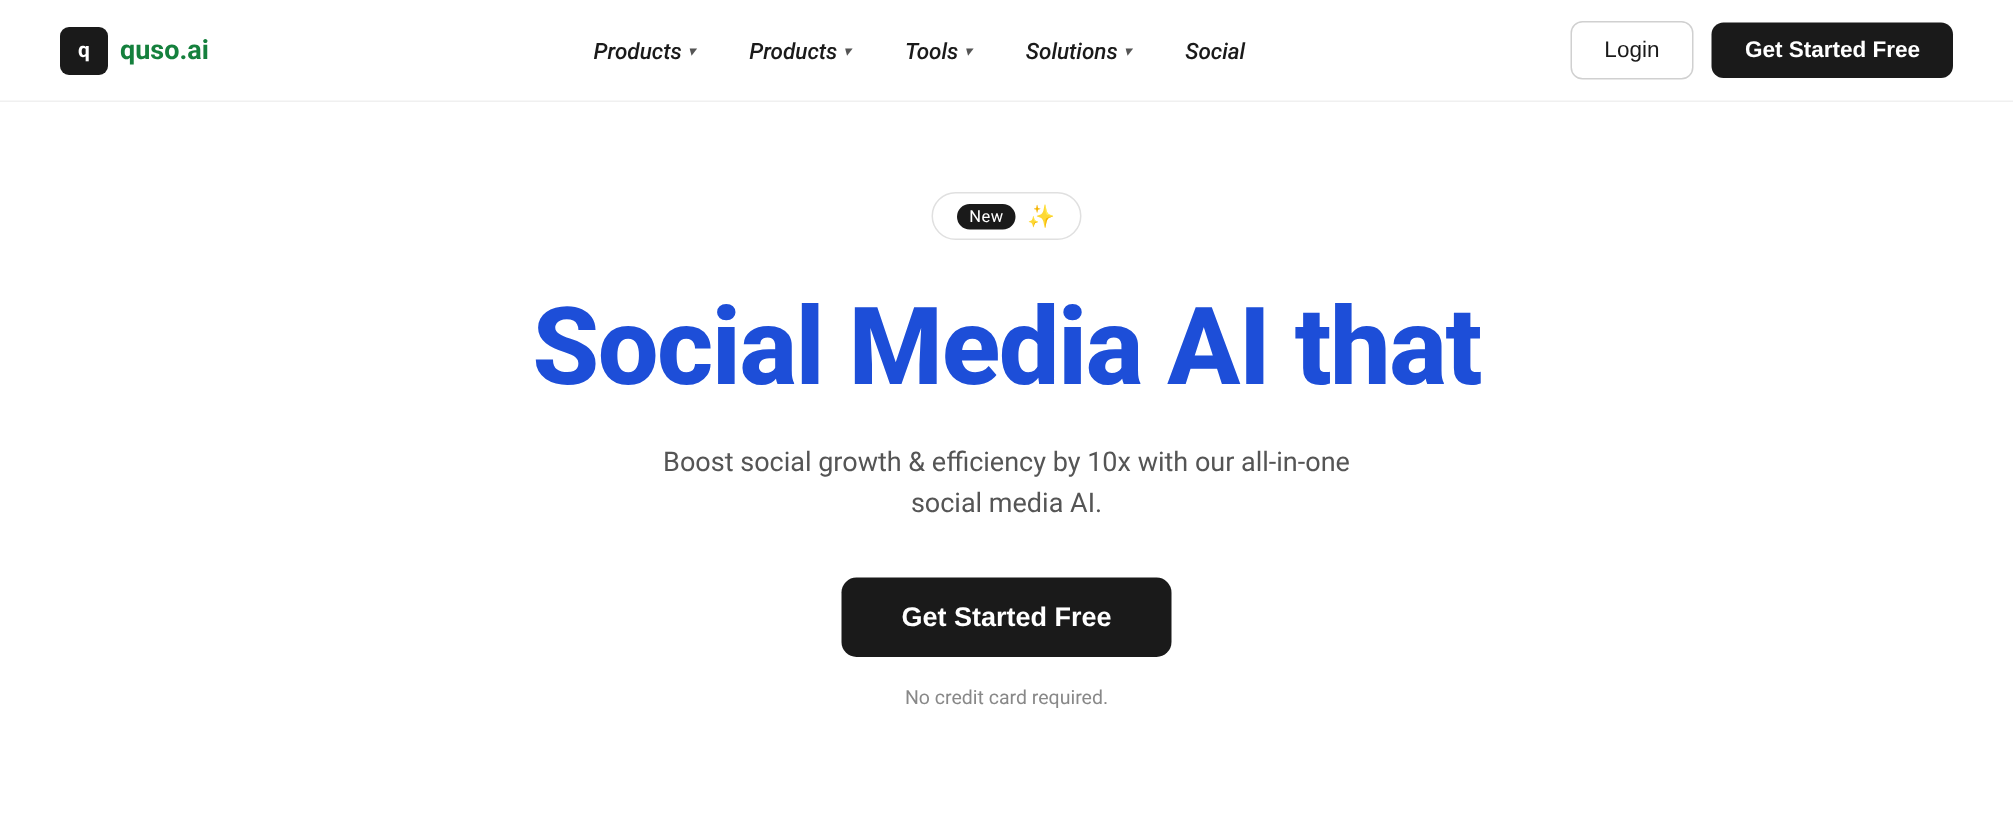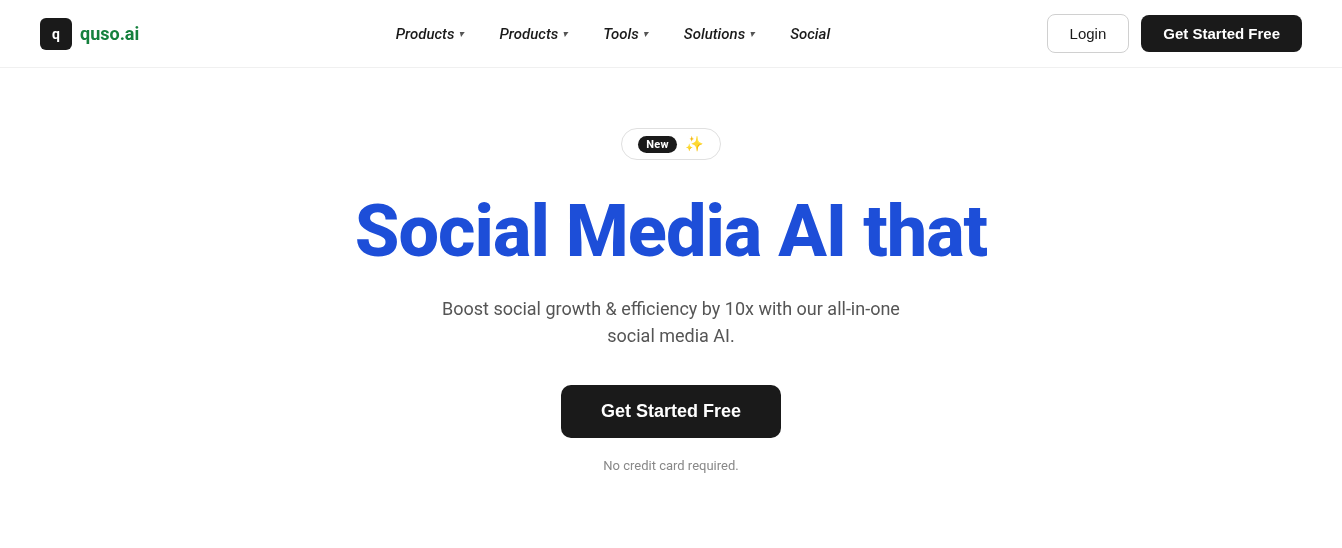--- a/index.html
+++ b/index.html
@@ -133,21 +133,21 @@
       margin-bottom: 32px;
       font-size: 14px;
       color: #333;
       background: #fff;
     }
 
     .badge-new {
       background: #1a1a1a;
       color: #fff;
       font-size: 11px;
-      font-weight: 700;
+      font-weight: 400;
       padding: 2px 8px;
       border-radius: 100px;
       letter-spacing: 0.3px;
     }
 
     .badge-text {
       font-size: 14px;
       color: #333;
     }
 

